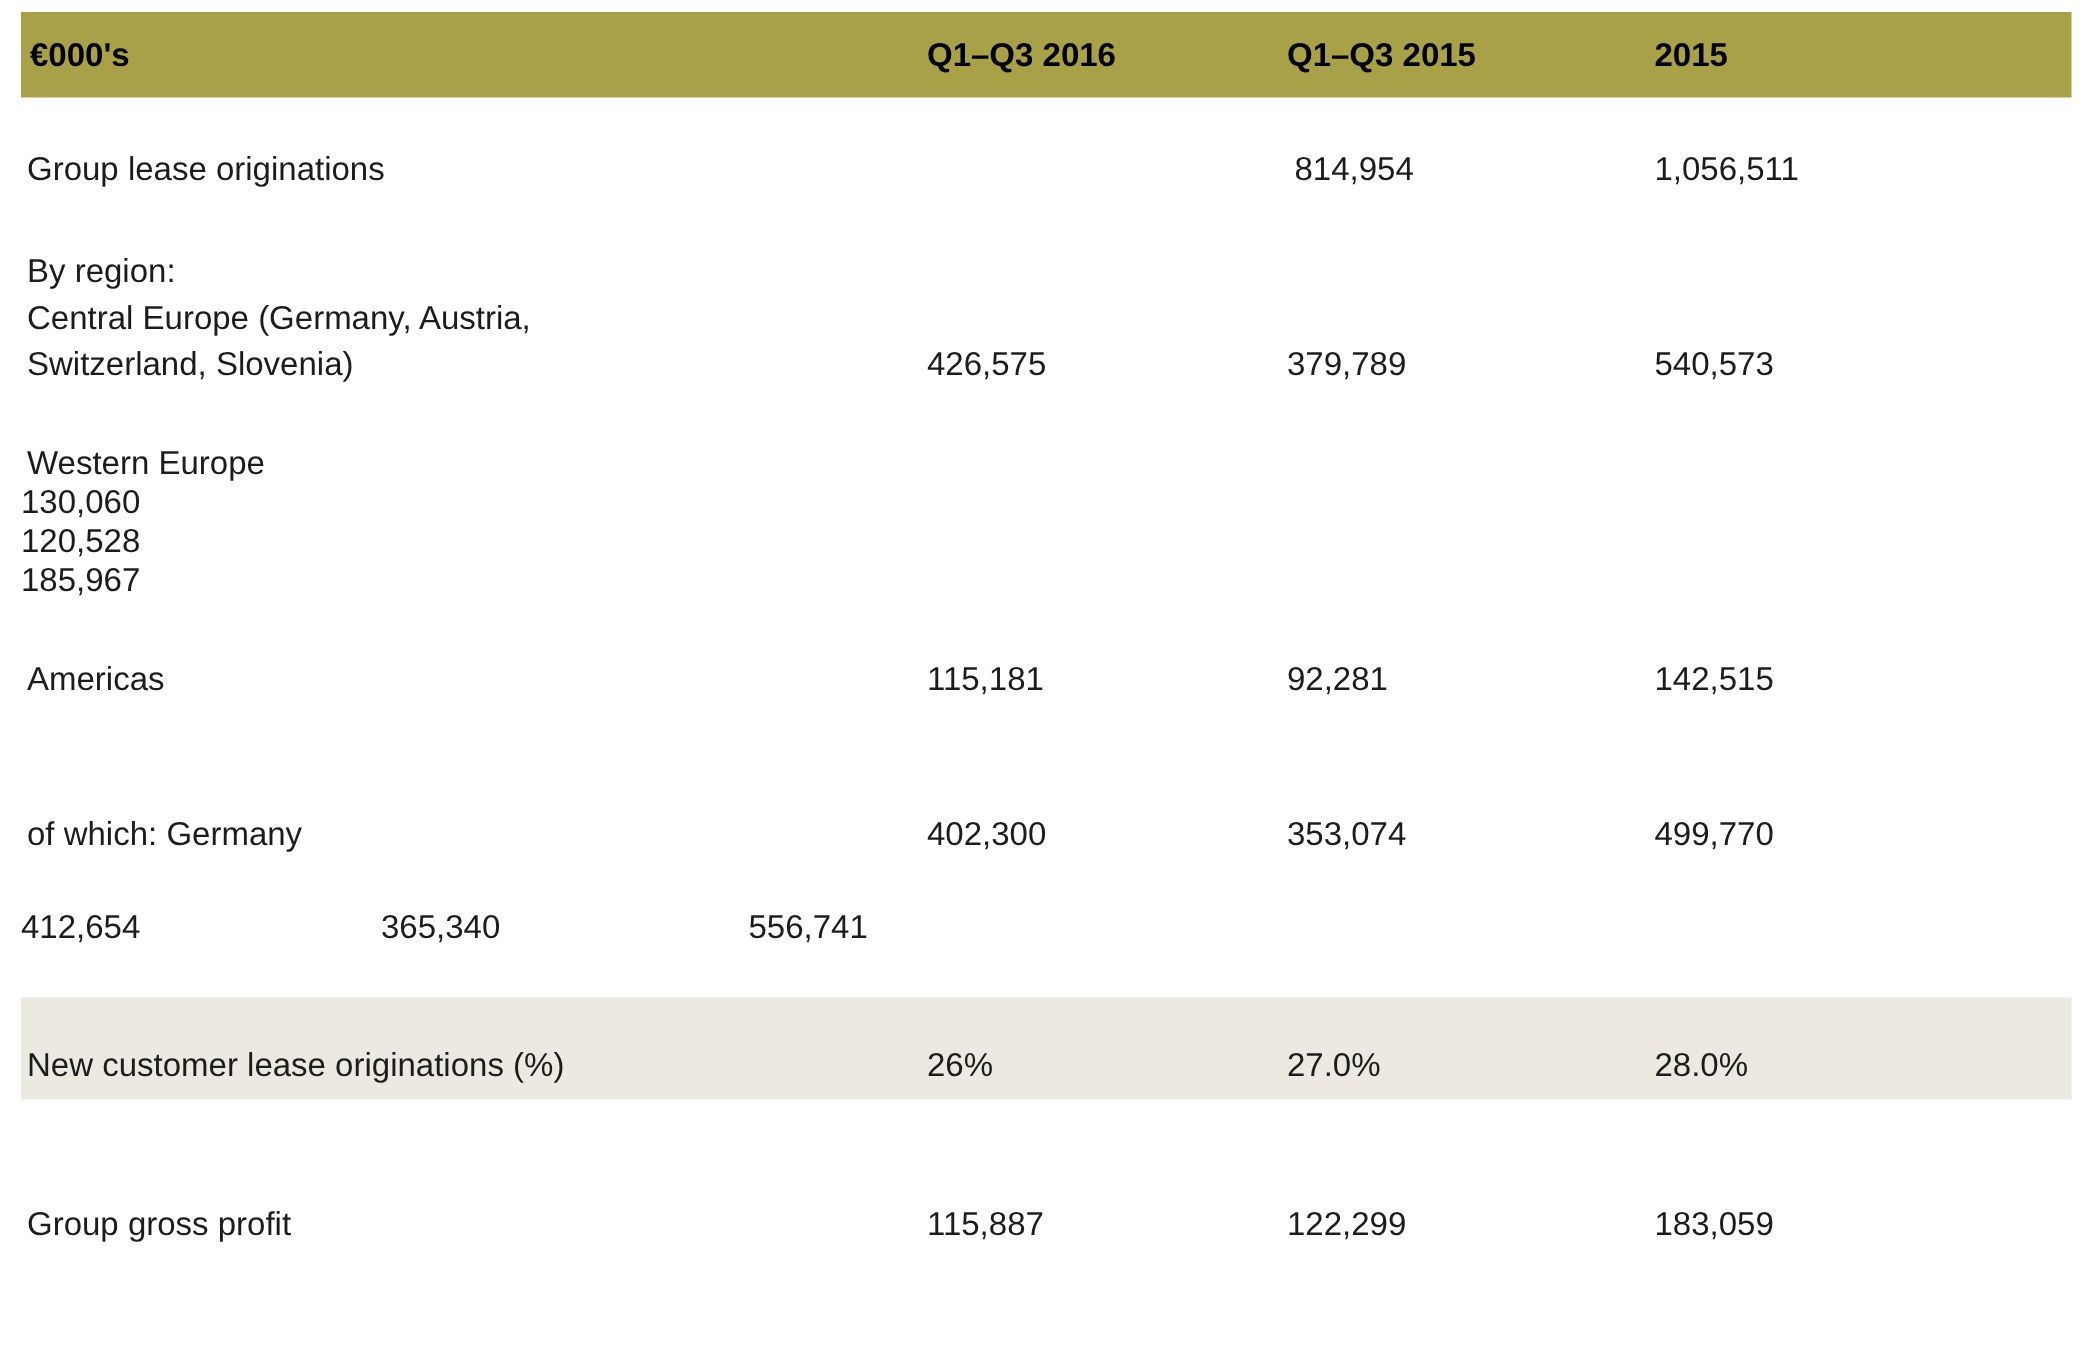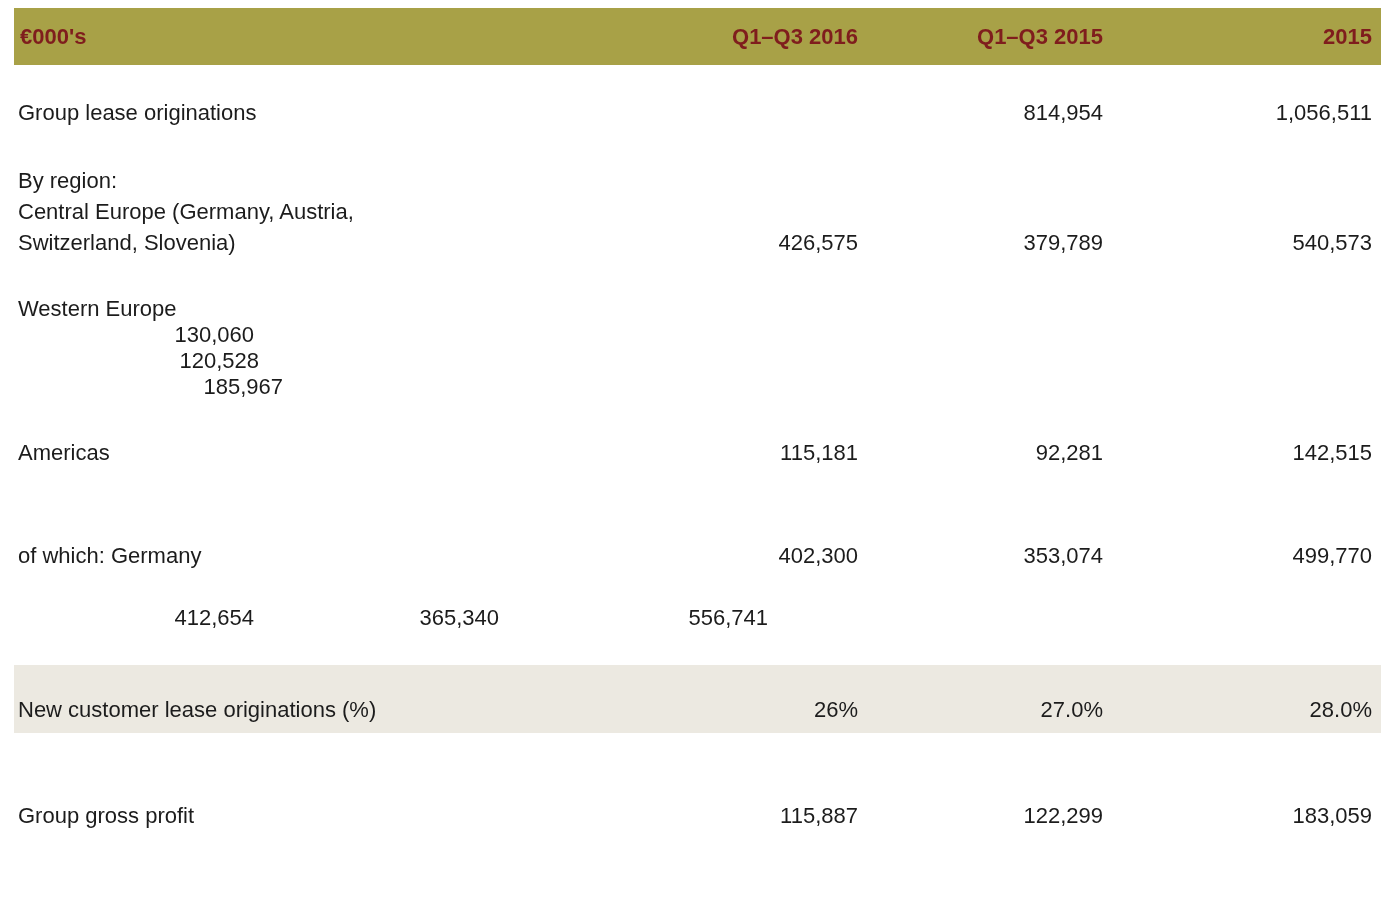--- a/index.html
+++ b/index.html
@@ -20,29 +20,28 @@
     display: flex;
     font-size: 22px;
     line-height: 26px;
   }
   .label {
     flex: 1;
     padding-left: 4px;
     text-align: left;
   }
   .num {
-    text-align: right;
     white-space: nowrap;
   }
   .c2 { width: 240px; }
   .c3 { width: 245px; }
   .c4 { width: 269px; padding-right: 9px; }
   .header-row {
     background: #a8a147;
-    color: #7f1d1d;
+    color: #000000;
     font-weight: bold;
     height: 57px;
     align-items: center;
   }
   .header-row .label { padding-left: 6px; }
   .r1  { margin-top: 35px; }
   .r2  { margin-top: 39px; line-height: 31px; align-items: flex-end; }
   .r3  { margin-top: 38px; flex-direction: column; }
   .r4  { margin-top: 40px; }
   .r5  { margin-top: 39px; }

